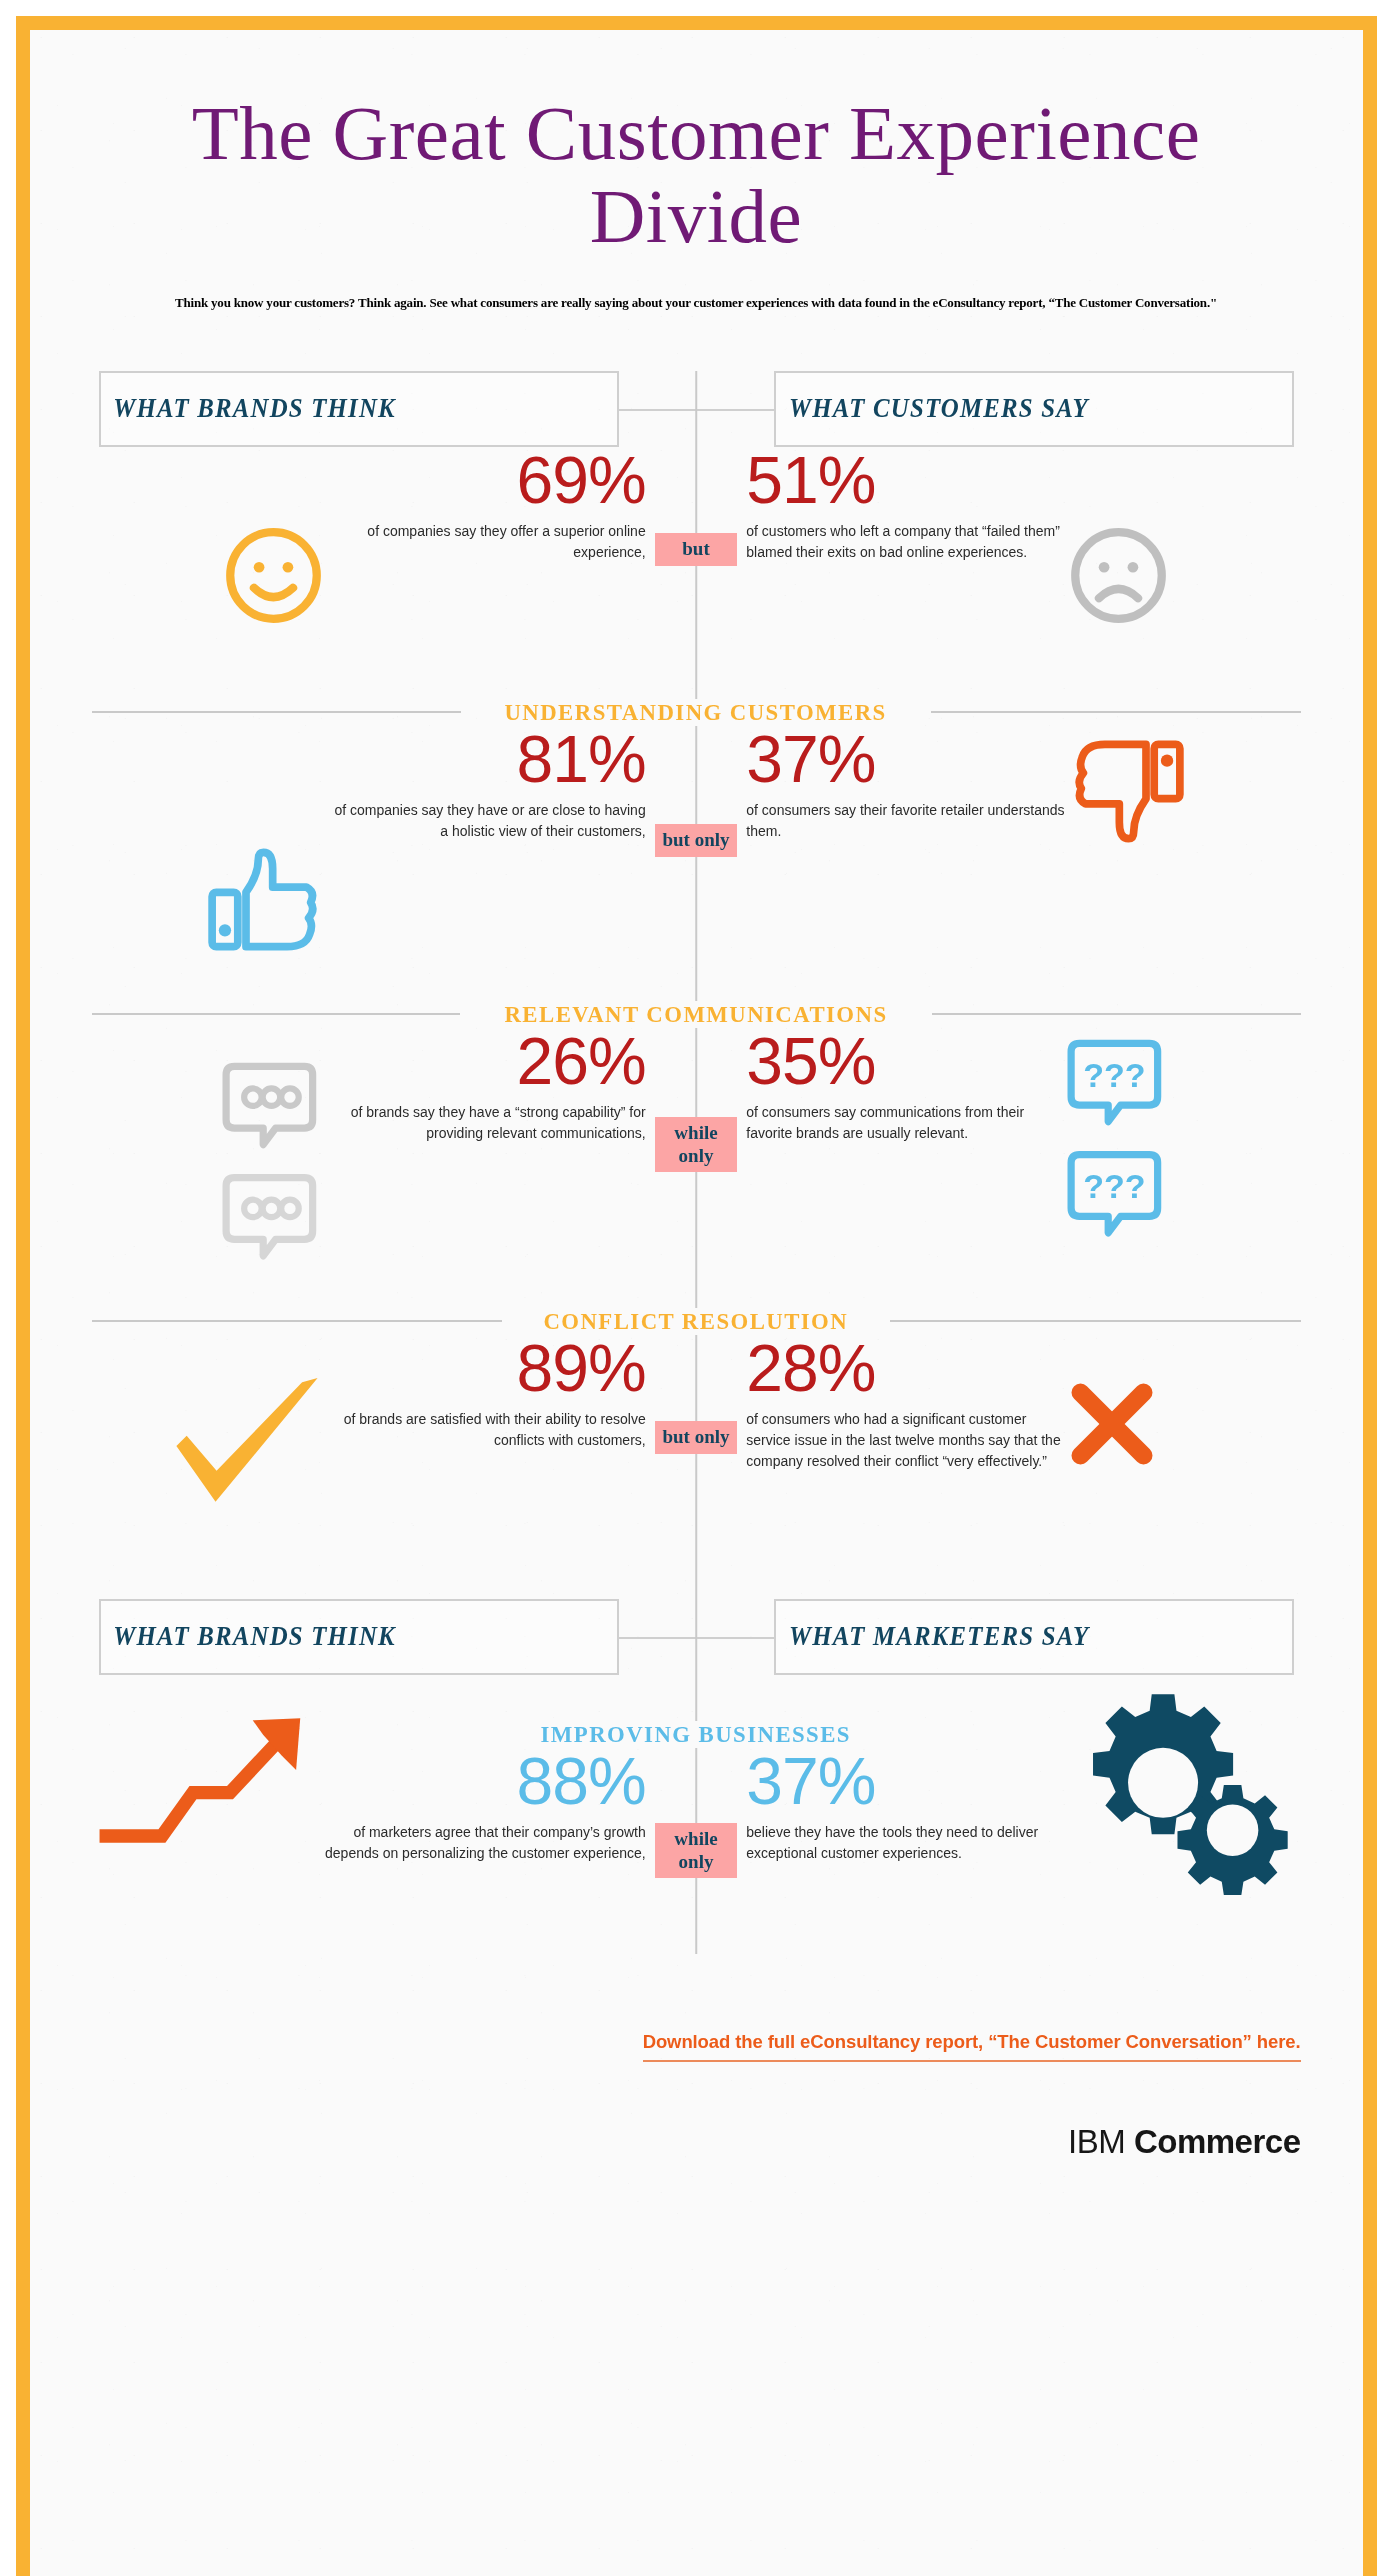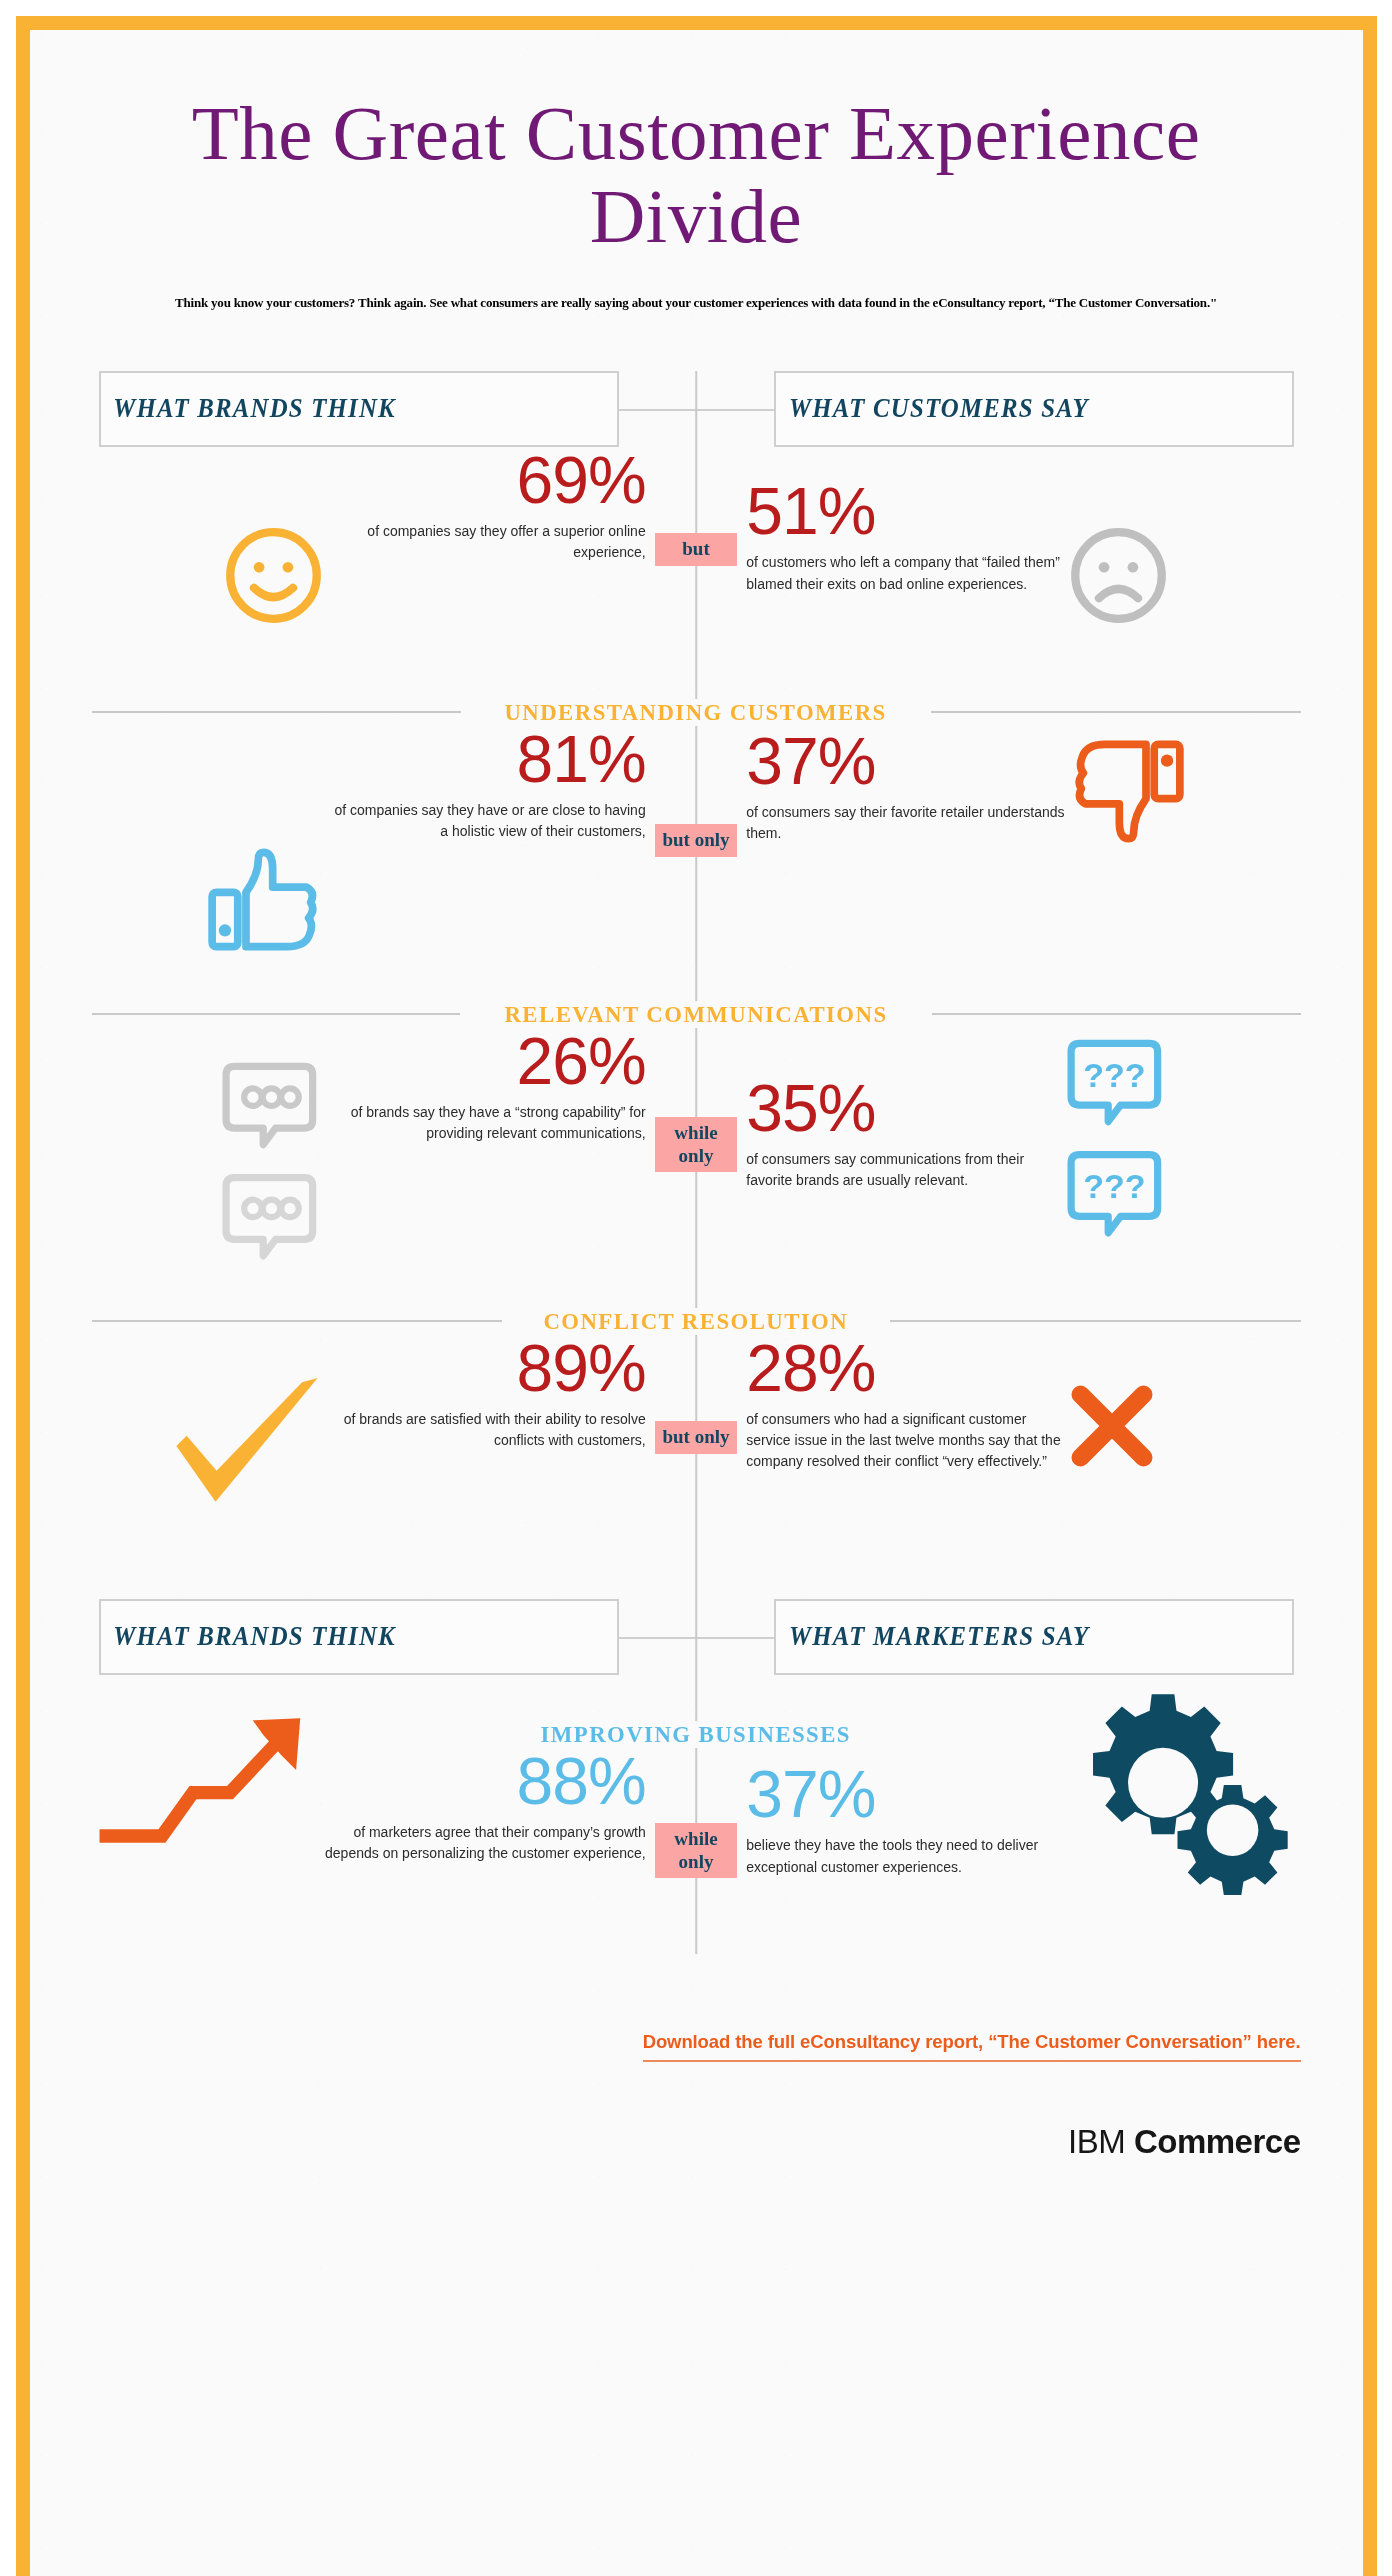--- a/index.html
+++ b/index.html
@@ -152,21 +152,21 @@
   
   .stat-row {
     display: flex;
     align-items: flex-start;
     position: relative;
     z-index: 3;
     min-height: 206px;
   }
   .side { flex: 1 1 0; display: flex; }
   .side.left { justify-content: flex-end; }
-  .side.right { justify-content: flex-start; align-items: center; }
+  .side.right { justify-content: flex-start; }
 
   .ico { flex: 0 0 auto; position: relative; }
 
   .stat-col { width: 330px; }
   .stat-col.l { text-align: right; padding-right: 9.3px; }
   .stat-col.r { text-align: left; padding-left: 9.3px; }
 
   .pct {
     font-family: "Liberation Sans", sans-serif;
     font-weight: 300;

